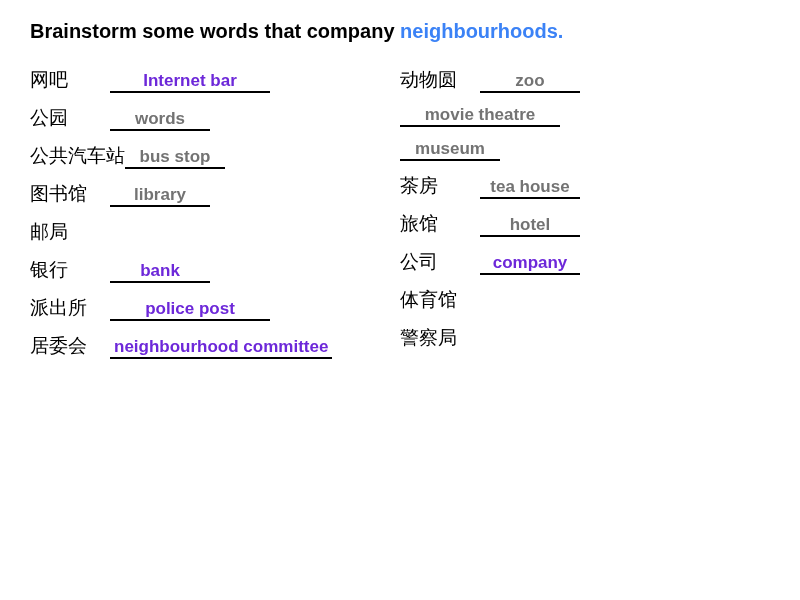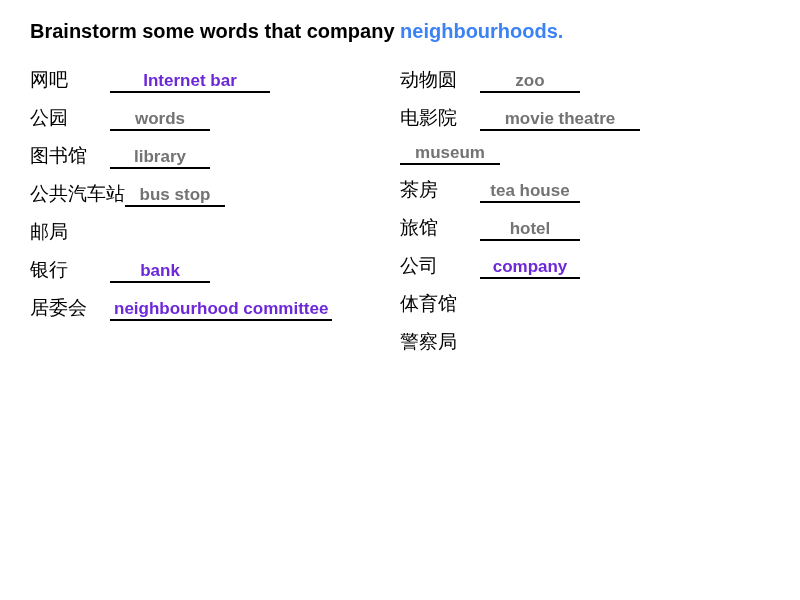--- a/index.html
+++ b/index.html
@@ -67,46 +67,49 @@
   <div id="left-col">
       <div class="item item-wide">
         <span class="chinese">网吧</span>
         <span class="english red">Internet bar</span>
       </div>
       <div class="item">
         <span class="chinese">公园</span>
         <span class="english">words</span>
       </div>
       <div class="item">
+        <span class="chinese">公共汽车站</span>
+        <span class="english">bus stop</span>
+      </div>
+      <div class="item">
         <span class="chinese">图书馆</span>
         <span class="english">library</span>
-      </div>
-      <div class="item">
-        <span class="chinese">公共汽车站</span>
-        <span class="english">bus stop</span>
       </div>
       <div class="item item-wide">
         <span class="chinese">邮局</span>
       </div>
       <div class="item">
         <span class="chinese">银行</span>
         <span class="english red">bank</span>
+      </div>
+      <div class="item item-wide">
+        <span class="chinese">派出所</span>
+        <span class="english red">police post</span>
       </div>
       <div class="item item-wider">
         <span class="chinese">居委会</span>
         <span class="english red">neighbourhood committee</span>
       </div>
     </div>
   <div id="right-col">
       <div class="item">
         <span class="chinese">动物圆</span>
         <span class="english">zoo</span>
       </div>
       <div class="item item-wide">
-        <span class="chinese">电影院</span>
         <span class="english">movie theatre</span>
       </div>
       <div class="item">
         <span class="english">museum</span>
       </div>
       <div class="item">
         <span class="chinese">茶房</span>
         <span class="english">tea house</span>
       </div>
       <div class="item">

